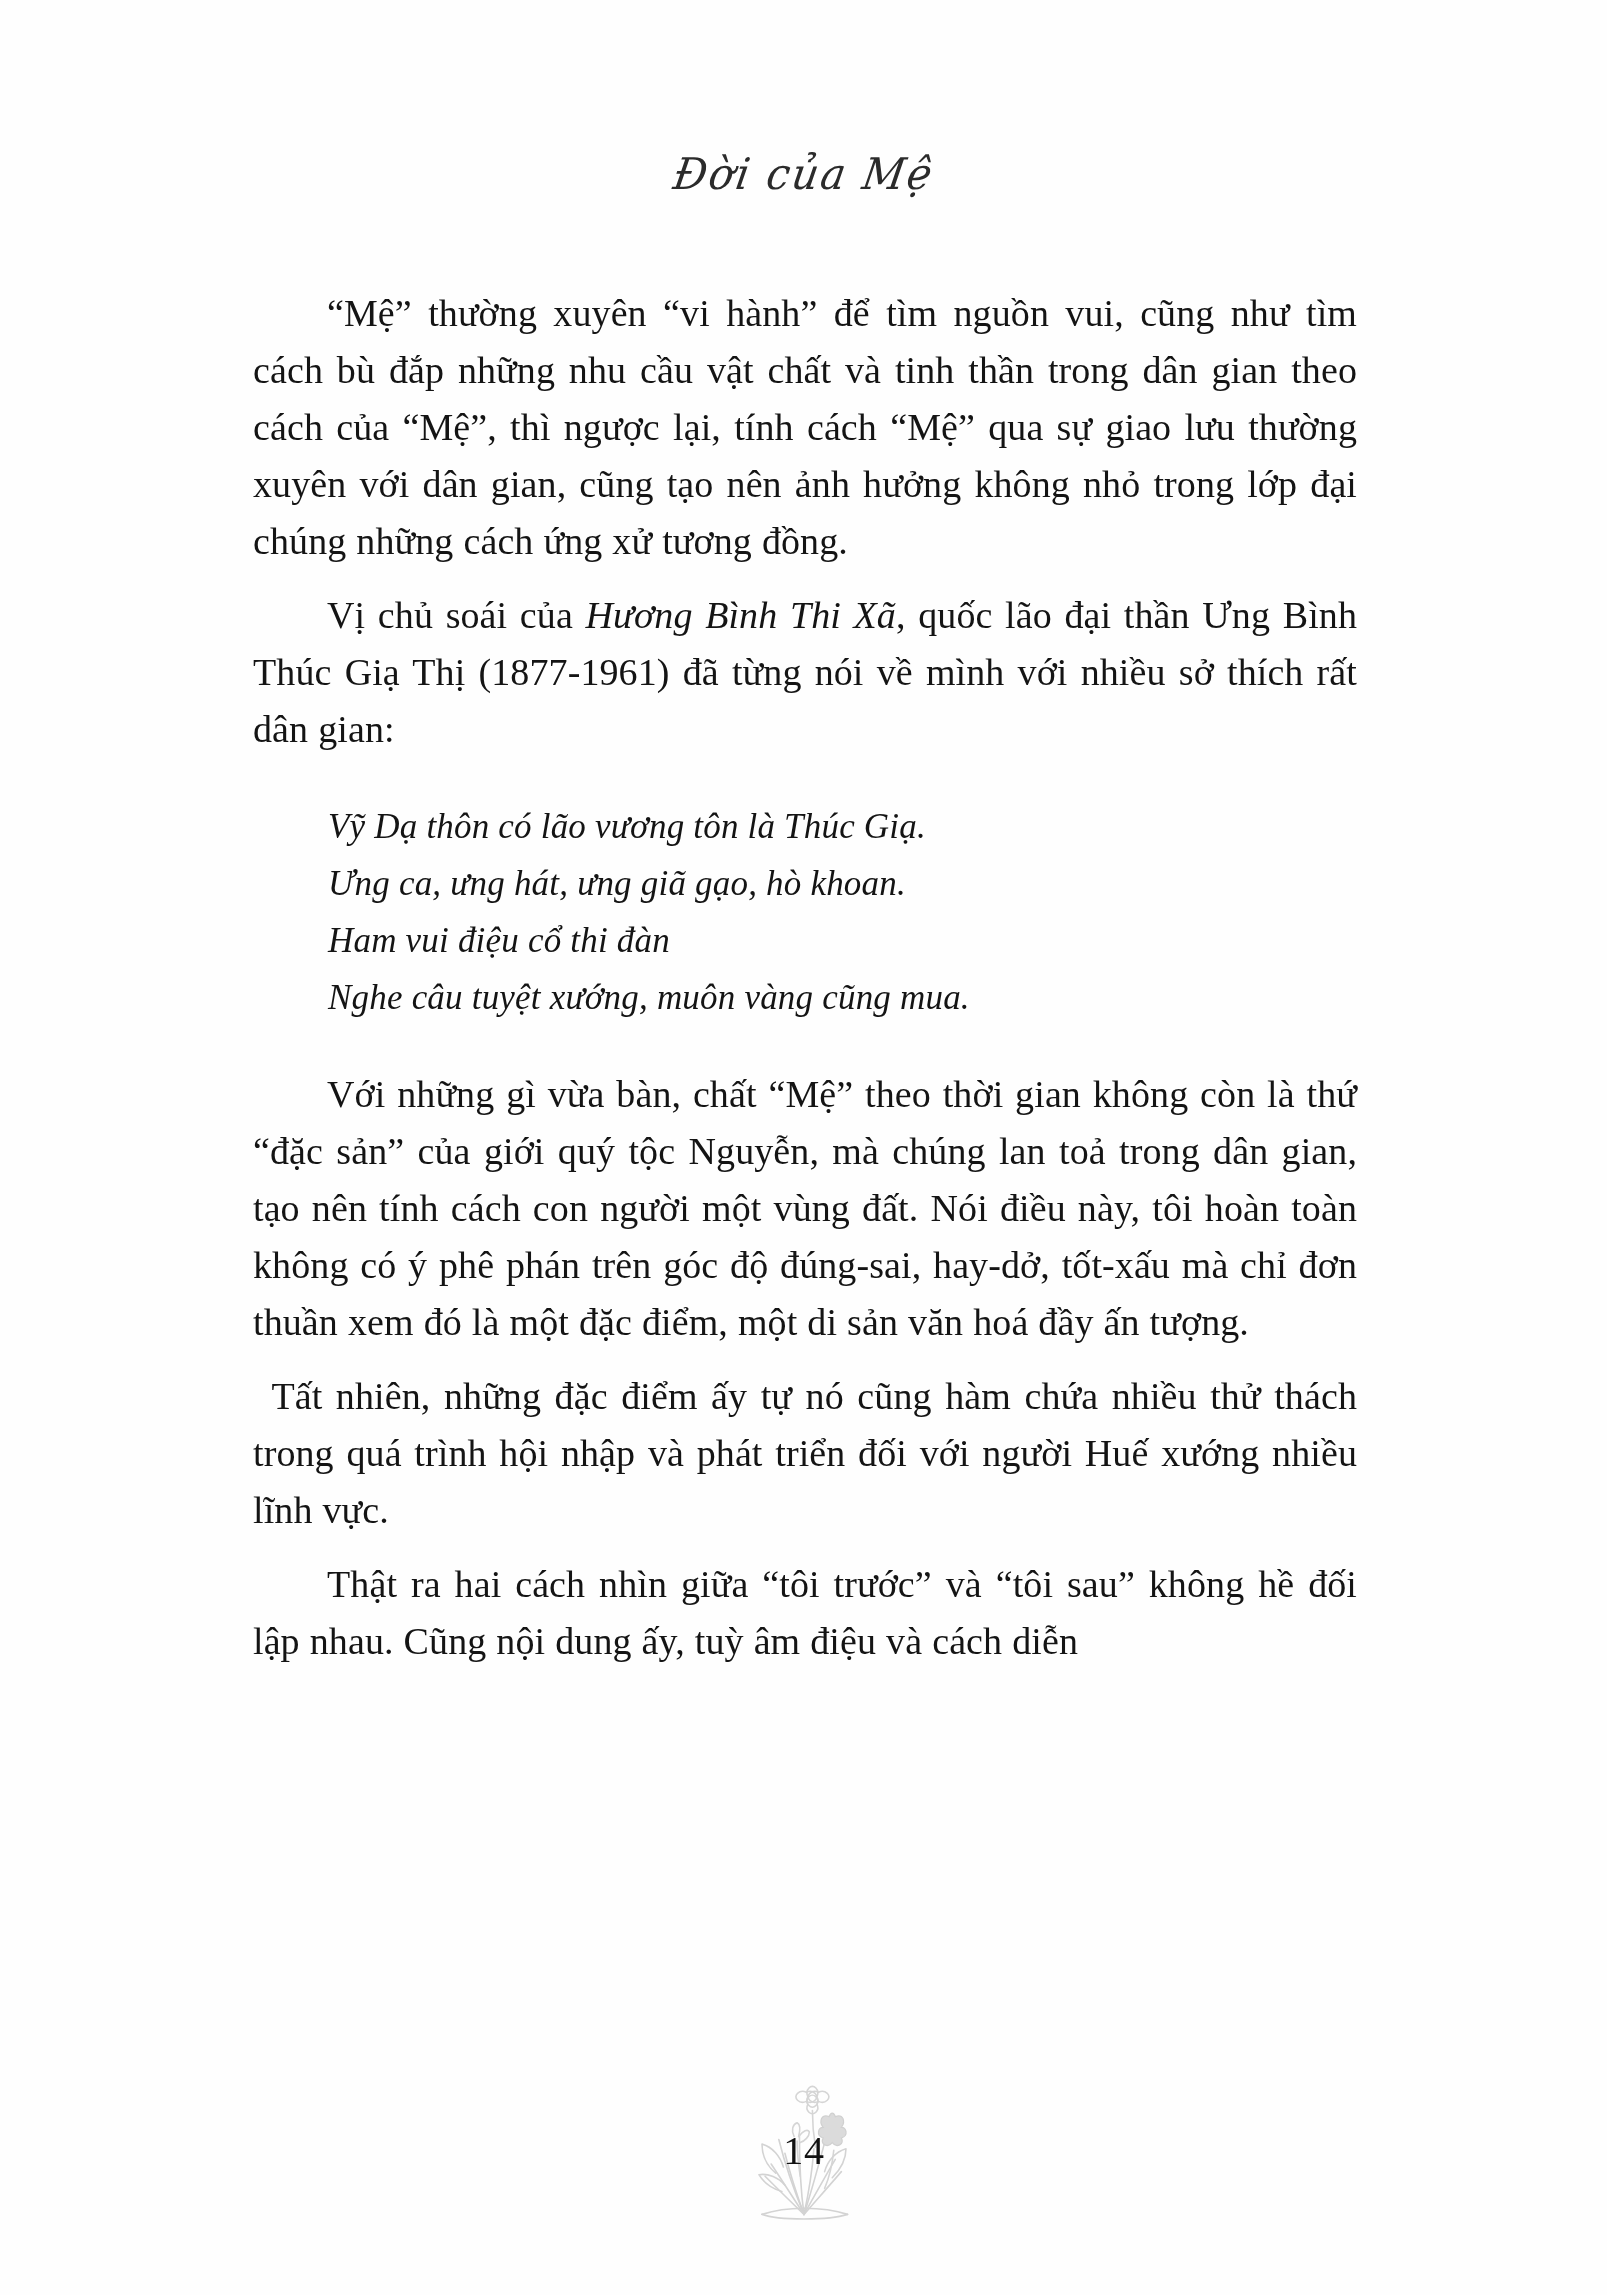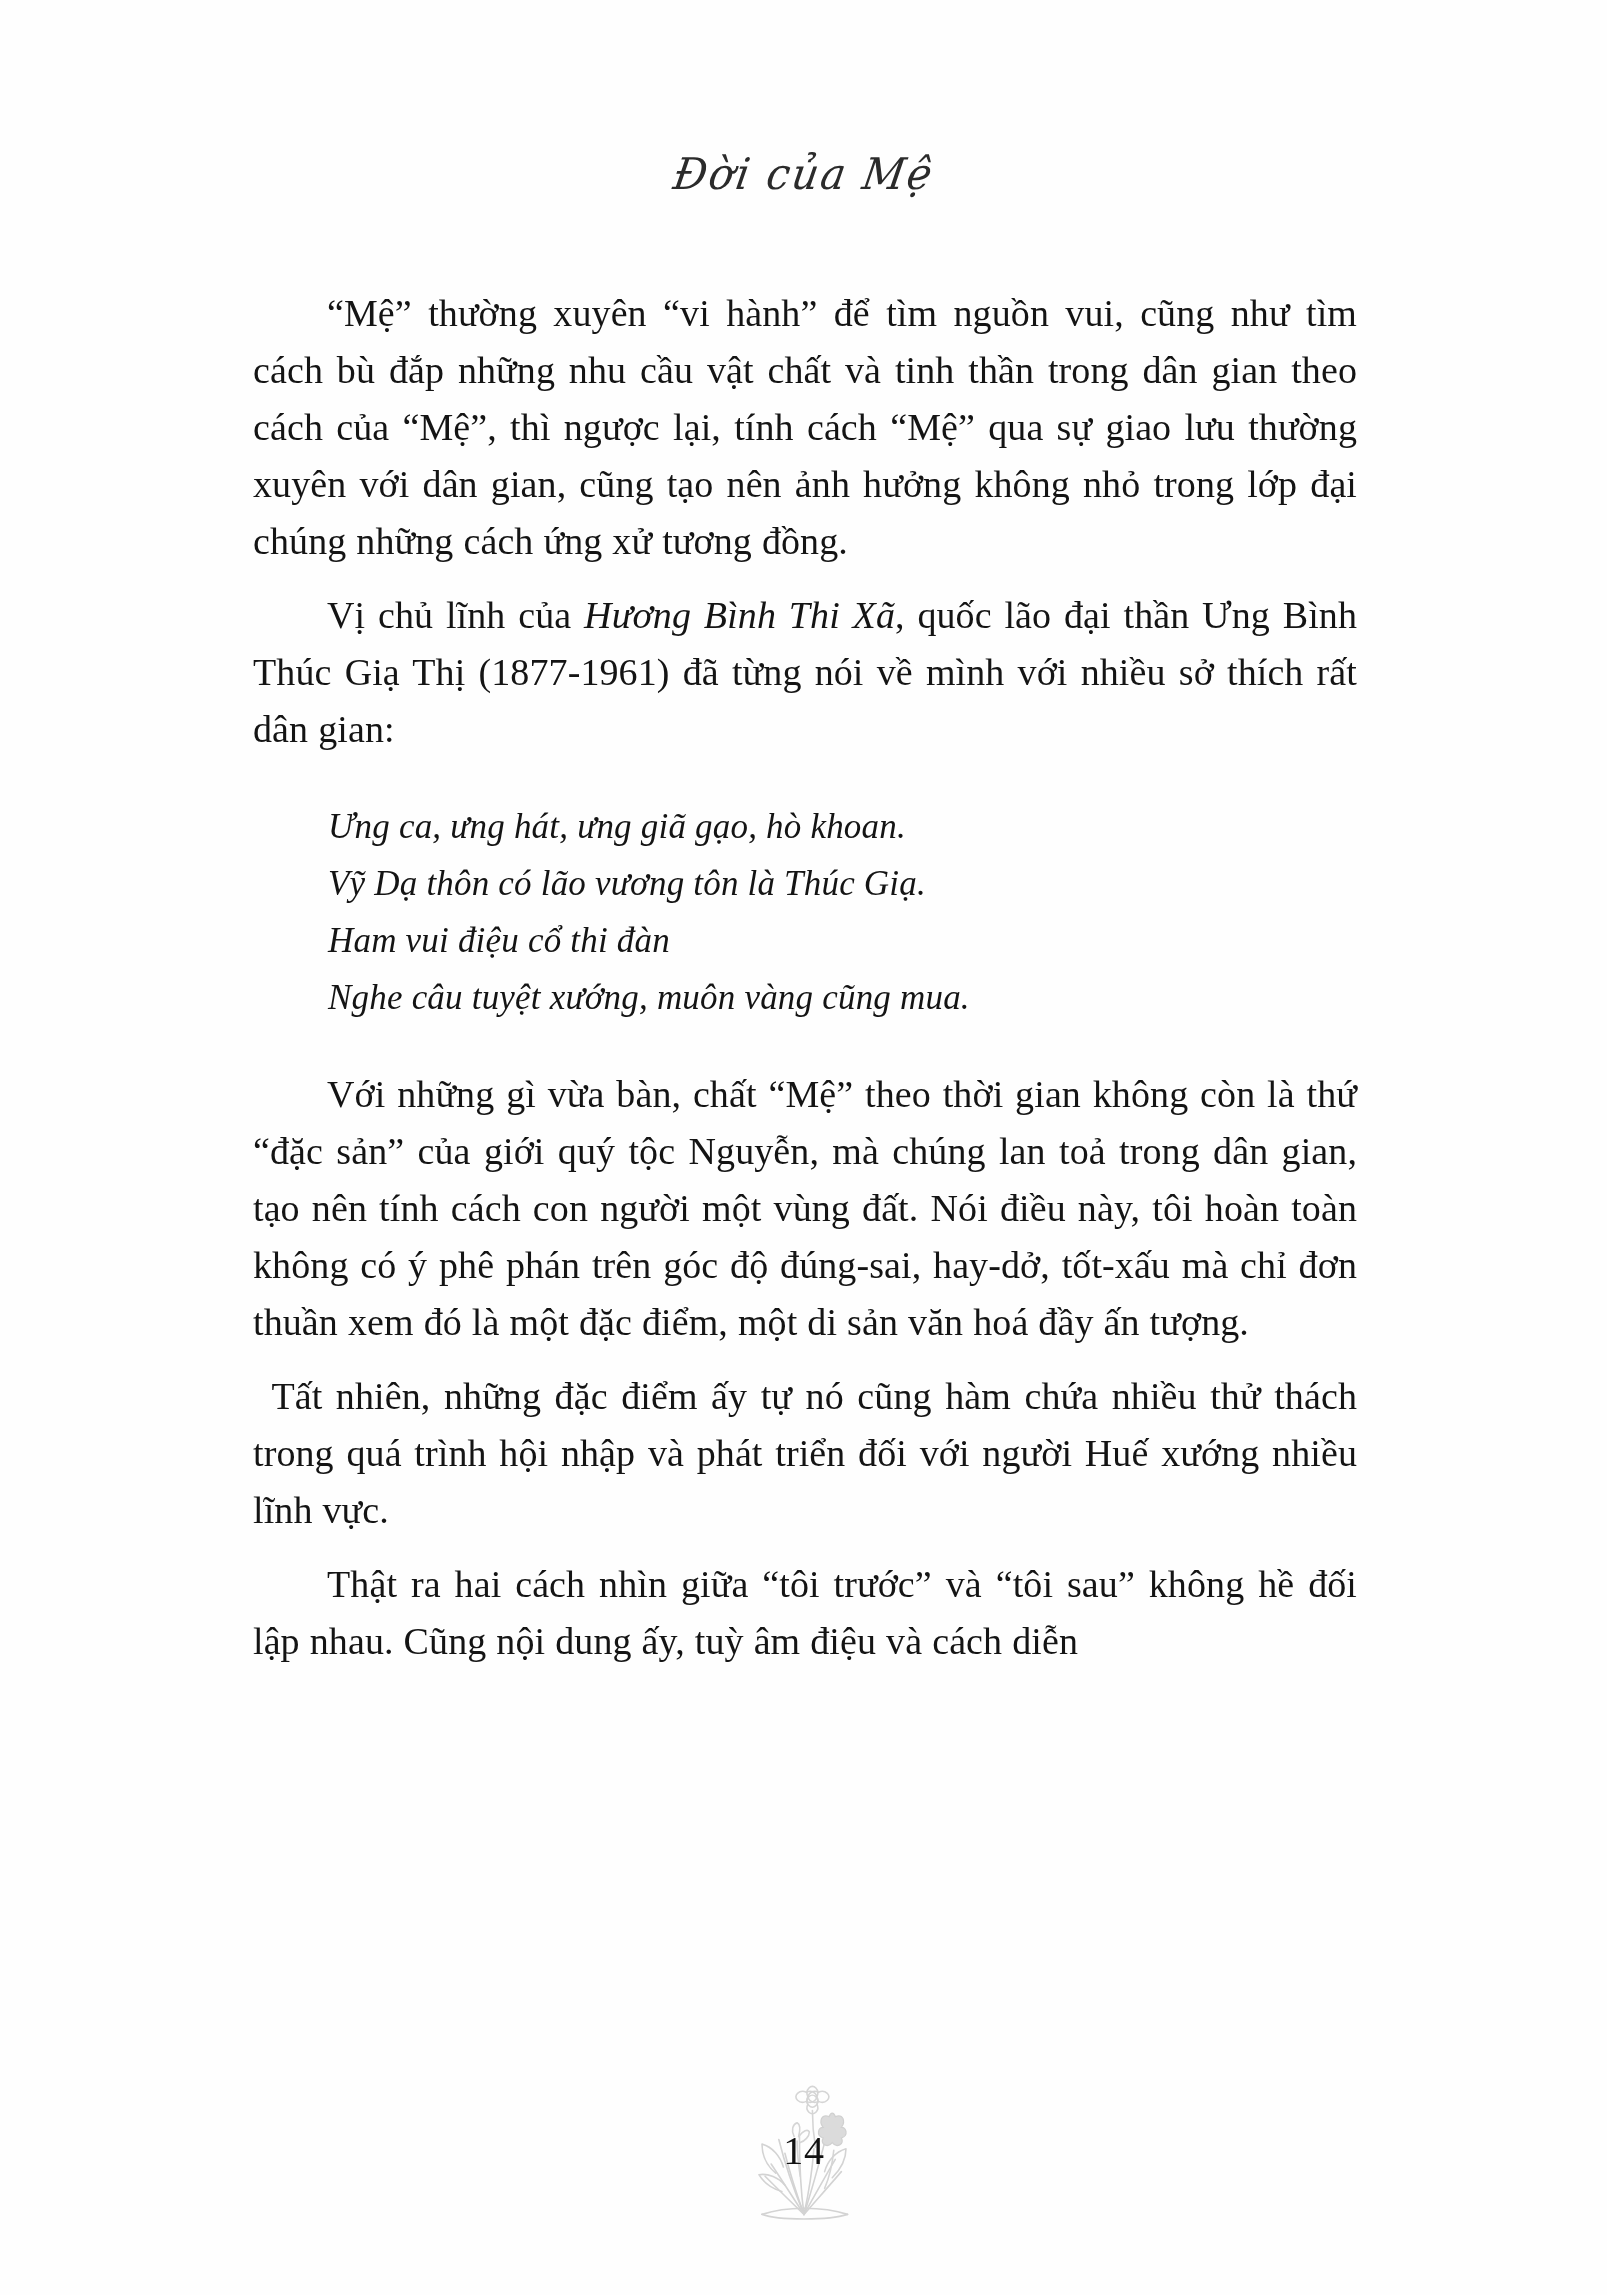--- a/index.html
+++ b/index.html
@@ -130,25 +130,25 @@
 <div class="page">
 
   <div class="running-head">
     <span class="script">Đời của Mệ</span>
   </div>
 
   <div class="textblock">
 
     <p class="body">“Mệ” thường xuyên “vi hành” để tìm nguồn vui, cũng như tìm cách bù đắp những nhu cầu vật chất và tinh thần trong dân gian theo cách của “Mệ”, thì ngược lại, tính cách “Mệ” qua sự giao lưu thường xuyên với dân gian, cũng tạo nên ảnh hưởng không nhỏ trong lớp đại chúng những cách ứng xử tương đồng.</p>
 
-    <p class="body last-line-left"><span>Vị chủ lĩnh của </span><span class="ital">Hương Bình Thi Xã</span><span>, quốc lão đại thần Ưng Bình Thúc Giạ Thị (1877-1961) đã từng nói về mình với nhiều sở thích rất dân gian:</span></p>
+    <p class="body last-line-left"><span>Vị chủ soái của </span><span class="ital">Hương Bình Thi Xã</span><span>, quốc lão đại thần Ưng Bình Thúc Giạ Thị (1877-1961) đã từng nói về mình với nhiều sở thích rất dân gian:</span></p>
 
     <div class="verse">
+      <div class="line">Vỹ Dạ thôn có lão vương tôn là Thúc Giạ.</div>
       <div class="line">Ưng ca, ưng hát, ưng giã gạo, hò khoan.</div>
-      <div class="line">Vỹ Dạ thôn có lão vương tôn là Thúc Giạ.</div>
       <div class="line">Ham vui điệu cổ thi đàn</div>
       <div class="line">Nghe câu tuyệt xướng, muôn vàng cũng mua.</div>
     </div>
 
     <p class="body">Với những gì vừa bàn, chất “Mệ” theo thời gian không còn là thứ “đặc sản” của giới quý tộc Nguyễn, mà chúng lan toả trong dân gian, tạo nên tính cách con người một vùng đất. Nói điều này, tôi hoàn toàn không có ý phê phán trên góc độ đúng-sai, hay-dở, tốt-xấu mà chỉ đơn thuần xem đó là một đặc điểm, một di sản văn hoá đầy ấn tượng.</p>
 
     <p class="body tight-indent last-line-left"> Tất nhiên, những đặc điểm ấy tự nó cũng hàm chứa nhiều thử thách trong quá trình hội nhập và phát triển đối với người Huế xướng nhiều lĩnh vực.</p>
 
     <p class="body last-line-left">Thật ra hai cách nhìn giữa “tôi trước” và “tôi sau” không hề đối lập nhau. Cũng nội dung ấy, tuỳ âm điệu và cách diễn</p>
 

